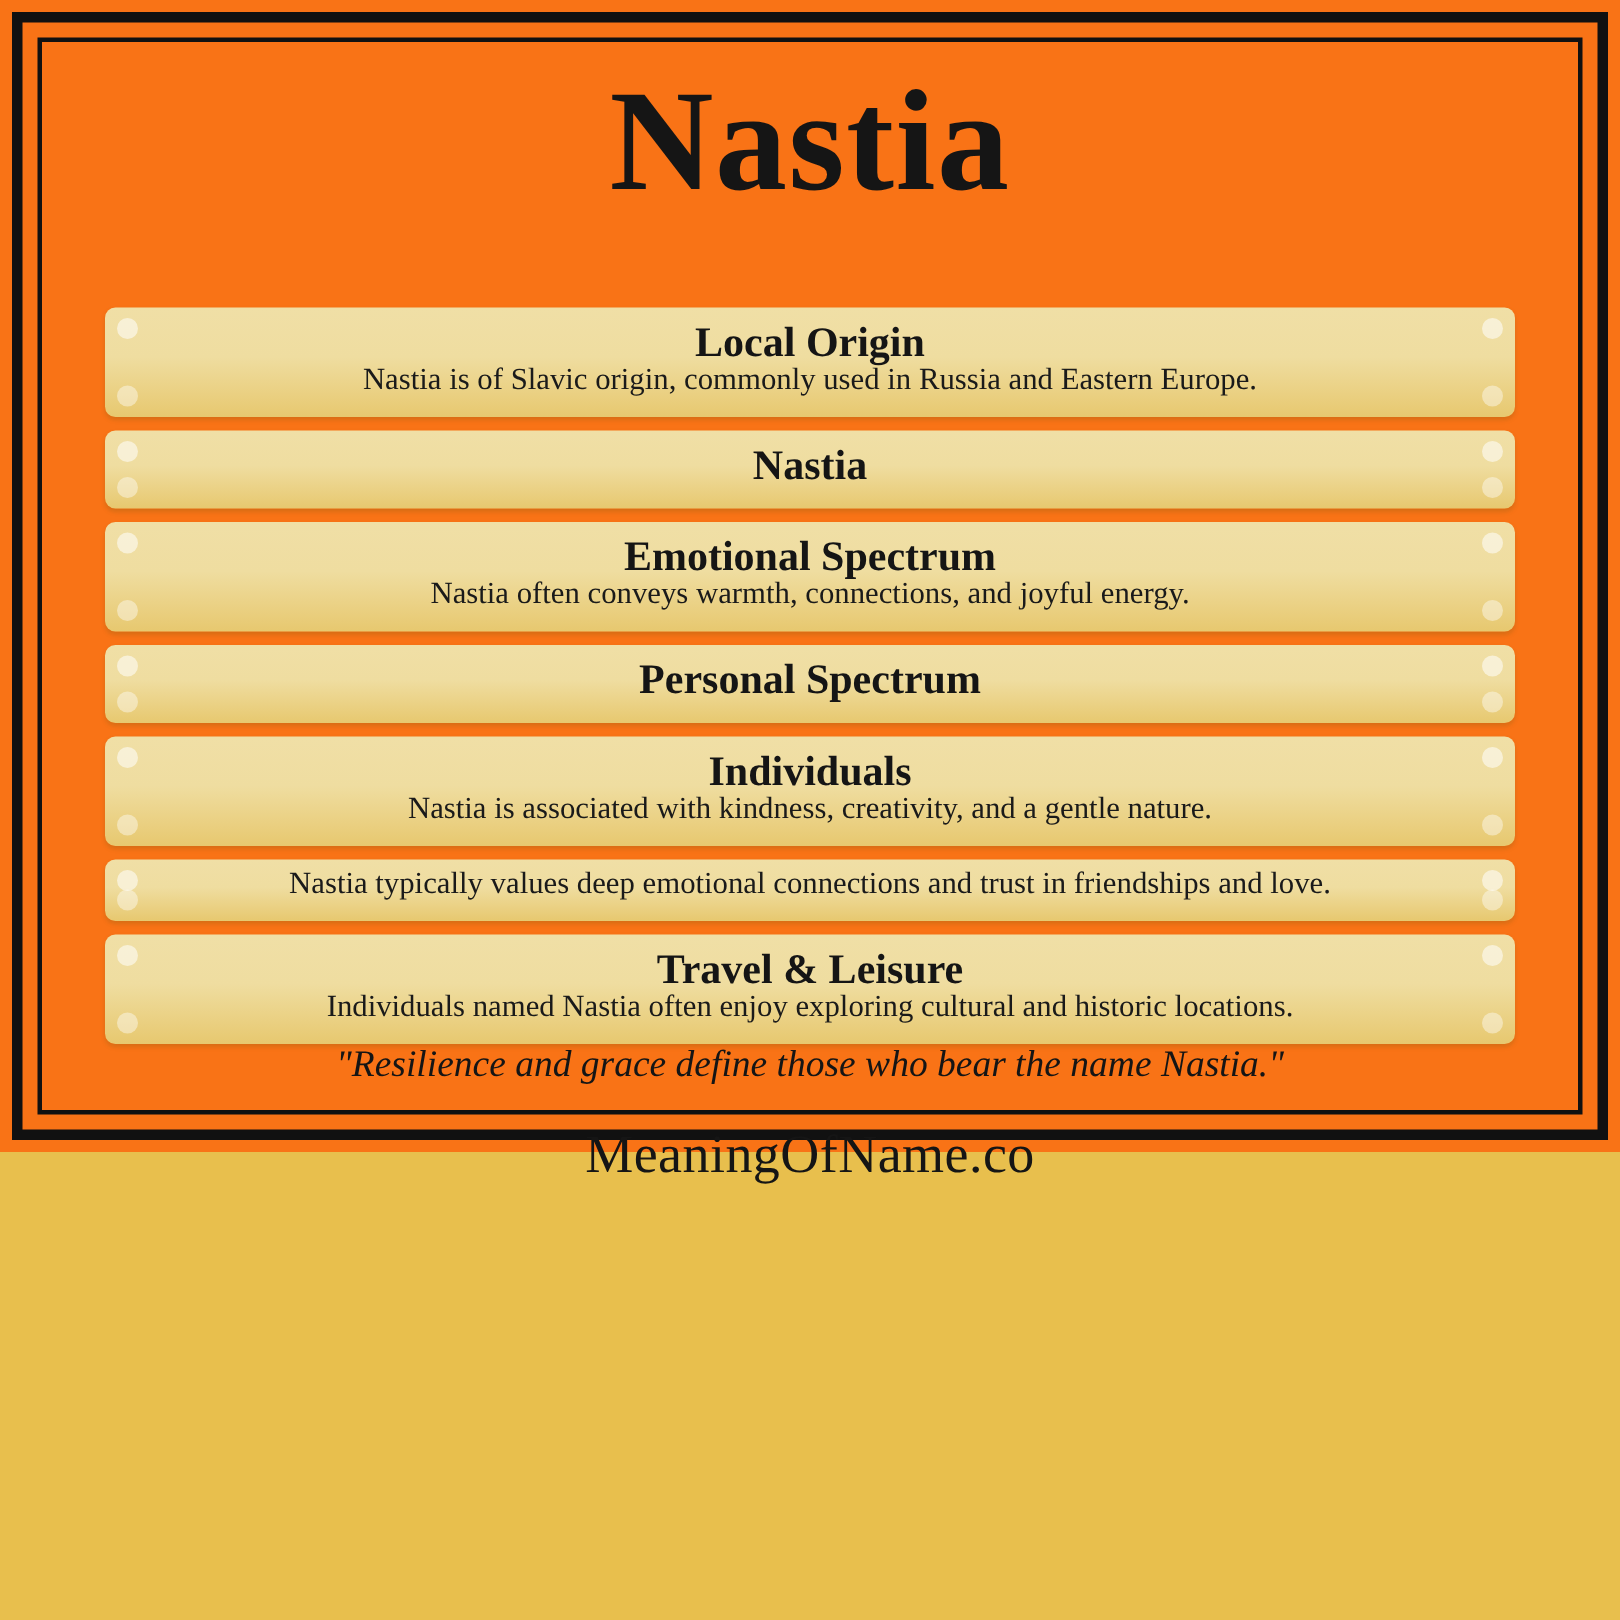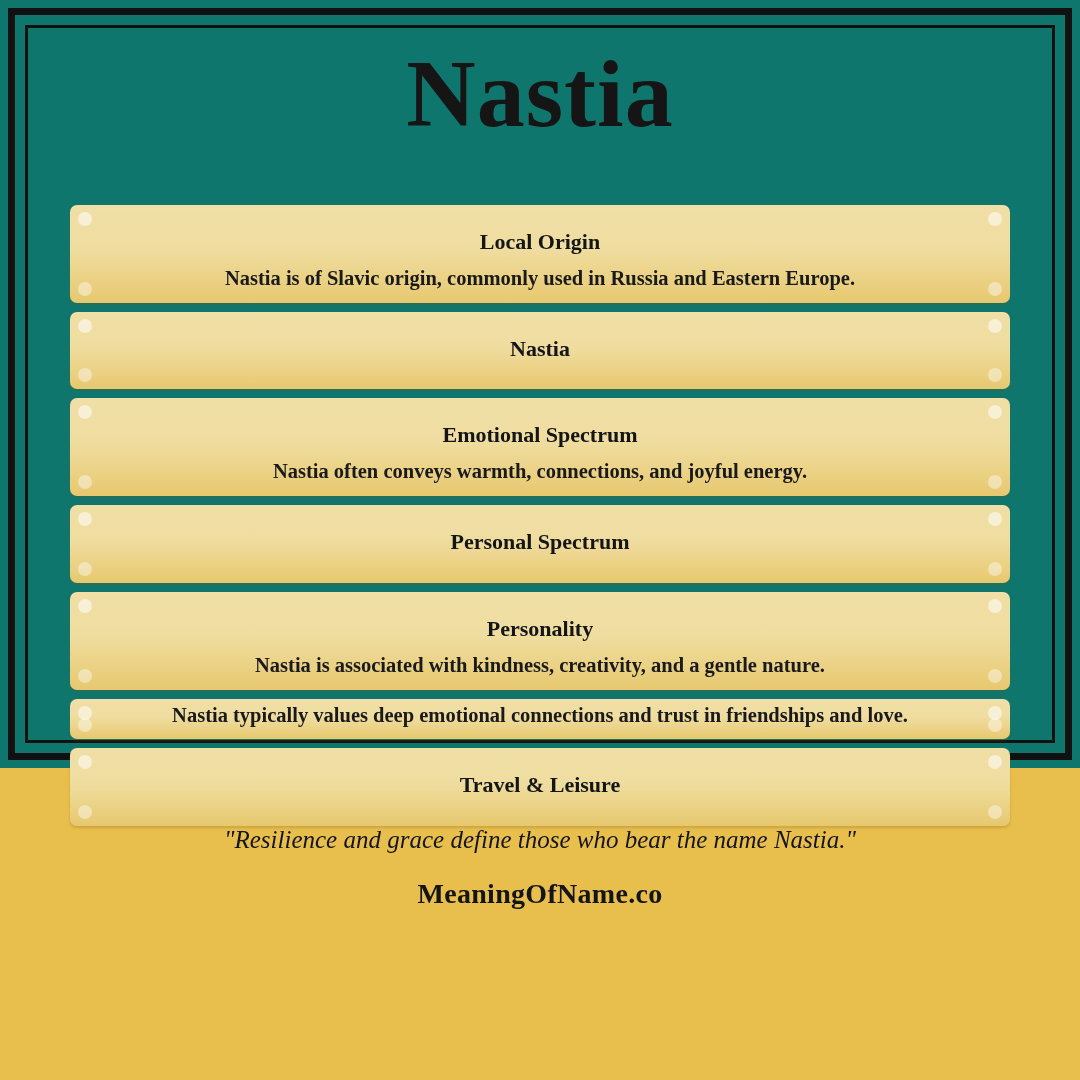--- a/index.html
+++ b/index.html
@@ -11,21 +11,21 @@
     height: 1080px;
     background: #e8bf4d;
     font-family: "Liberation Serif", serif;
     overflow: hidden;
   }
 
   .poster {
     position: relative;
     width: 1080px;
     height: 768px;
-    background: #0f766e;
+    background: #f97316;
     box-sizing: border-box;
     padding: 0;
   }
 
   
   .frame-outer {
     position: absolute;
     left: 8px;
     top: 8px;
     right: 8px;
@@ -107,53 +107,52 @@
     width: 14px;
     height: 14px;
     border-radius: 50%;
     background: rgba(255, 255, 255, 0.42);
   }
   .card-dots-bottom span.left { left: 8px; }
   .card-dots-bottom span.right { right: 8px; }
 
   .card-title {
     text-align: center;
-    font-size: 22px;
+    font-size: 28px;
     font-weight: bold;
     color: #151515;
     line-height: 1.15;
-    margin: 16px;
+    margin: 0;
   }
 
   .card-text {
     text-align: center;
     font-size: 20.5px;
     color: #1a1a1a;
     line-height: 1.16;
     margin: 0;
     margin-top: -3px;
-    font-weight: bold;
   }
 
   .footer {
     margin-top: auto;
     padding-bottom: 14px;
     text-align: center;
   }
 
   .quote {
     font-size: 25px;
     font-style: italic;
     color: #151515;
     margin: 0 0 24px 0;
   }
 
   .brand {
-    font-size: 28px;
-    font-weight: bold;
+    font-size: 36px;
+    font-weight: normal;
     color: #151515;
     margin: 0;
     letter-spacing: 0.3px;
   }
 </style>
 </head>
 <body>
 
 <div class="poster">
 
@@ -194,38 +193,39 @@
 
       <div class="card">
         <div class="card-title">Personal Spectrum</div>
         <div class="card-dots-bottom">
             <span class="left"></span>
             <span class="right"></span>
           </div>
       </div>
 
       <div class="card">
-        <div class="card-title">Personality</div>
+        <div class="card-title">Individuals</div>
         <div class="card-text">Nastia is associated with kindness, creativity, and a gentle nature.</div>
         <div class="card-dots-bottom">
             <span class="left"></span>
             <span class="right"></span>
           </div>
       </div>
 
       <div class="card">
         <div class="card-text">Nastia typically values deep emotional connections and trust in friendships and love.</div>
         <div class="card-dots-bottom">
             <span class="left"></span>
             <span class="right"></span>
           </div>
       </div>
 
       <div class="card">
         <div class="card-title">Travel &amp; Leisure</div>
+        <div class="card-text">Individuals named Nastia often enjoy exploring cultural and historic locations.</div>
         <div class="card-dots-bottom">
             <span class="left"></span>
             <span class="right"></span>
           </div>
       </div>
 
     </div>
 
     <div class="footer">
       <p class="quote">"Resilience and grace define those who bear the name Nastia."</p>

